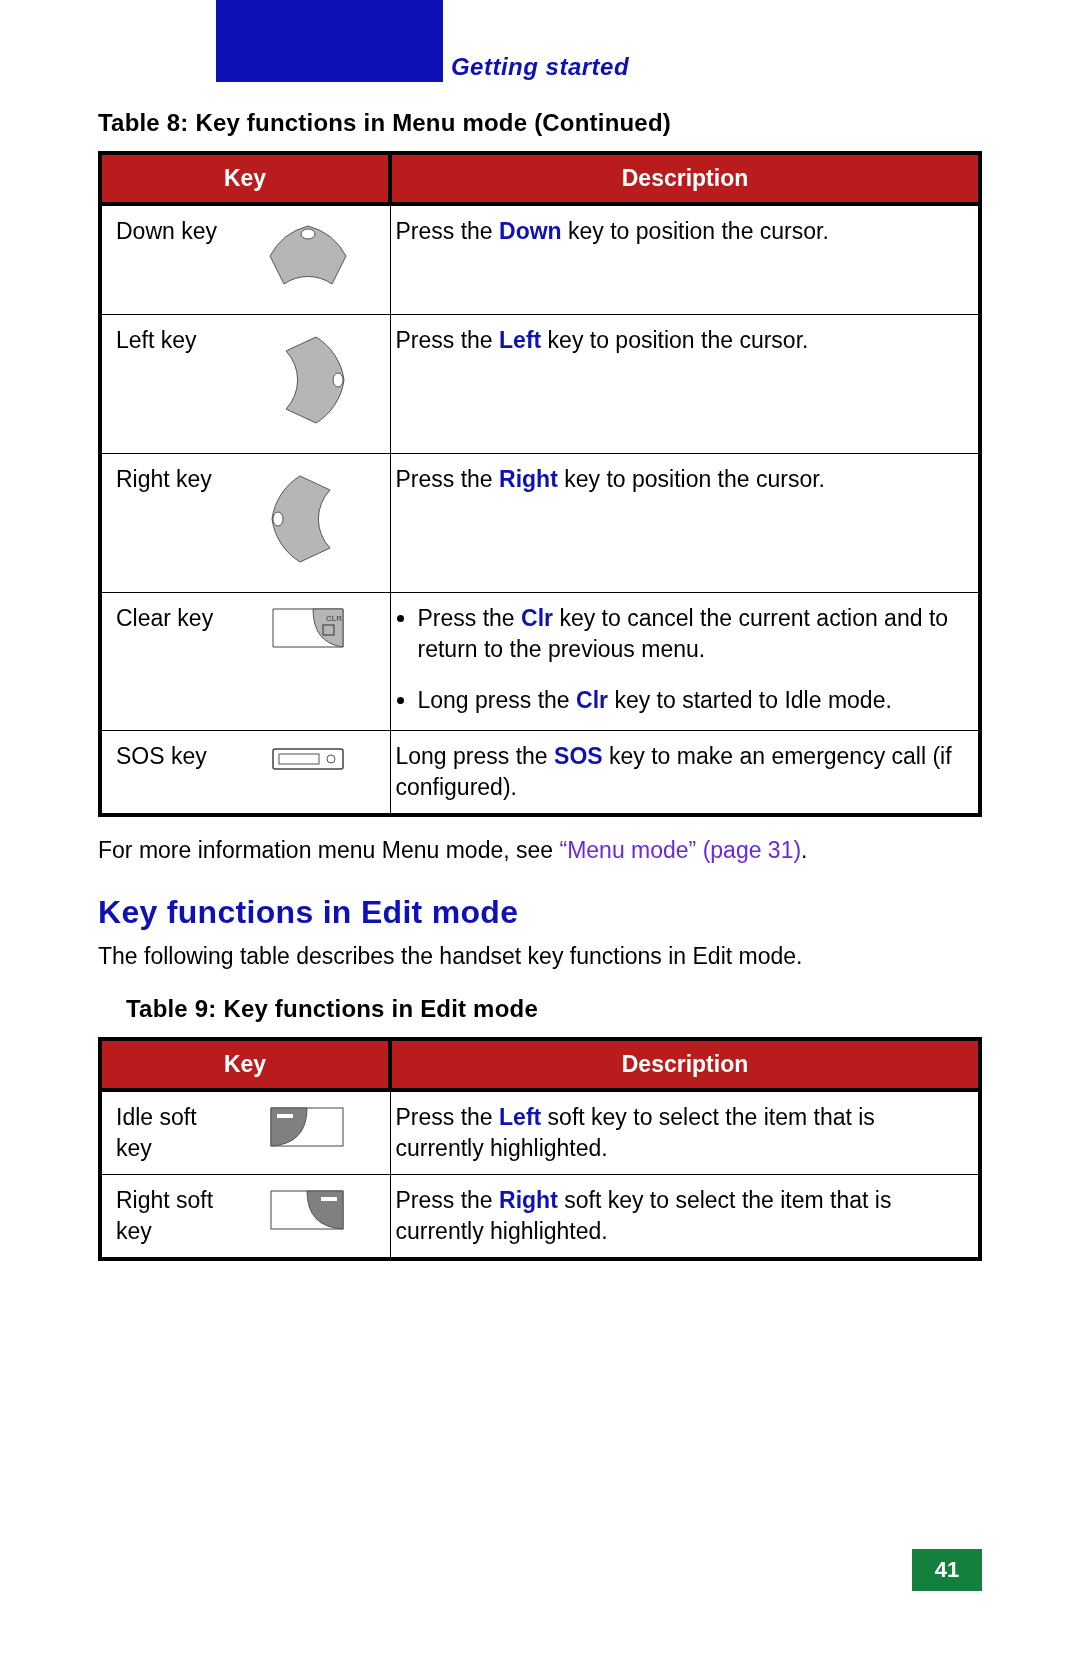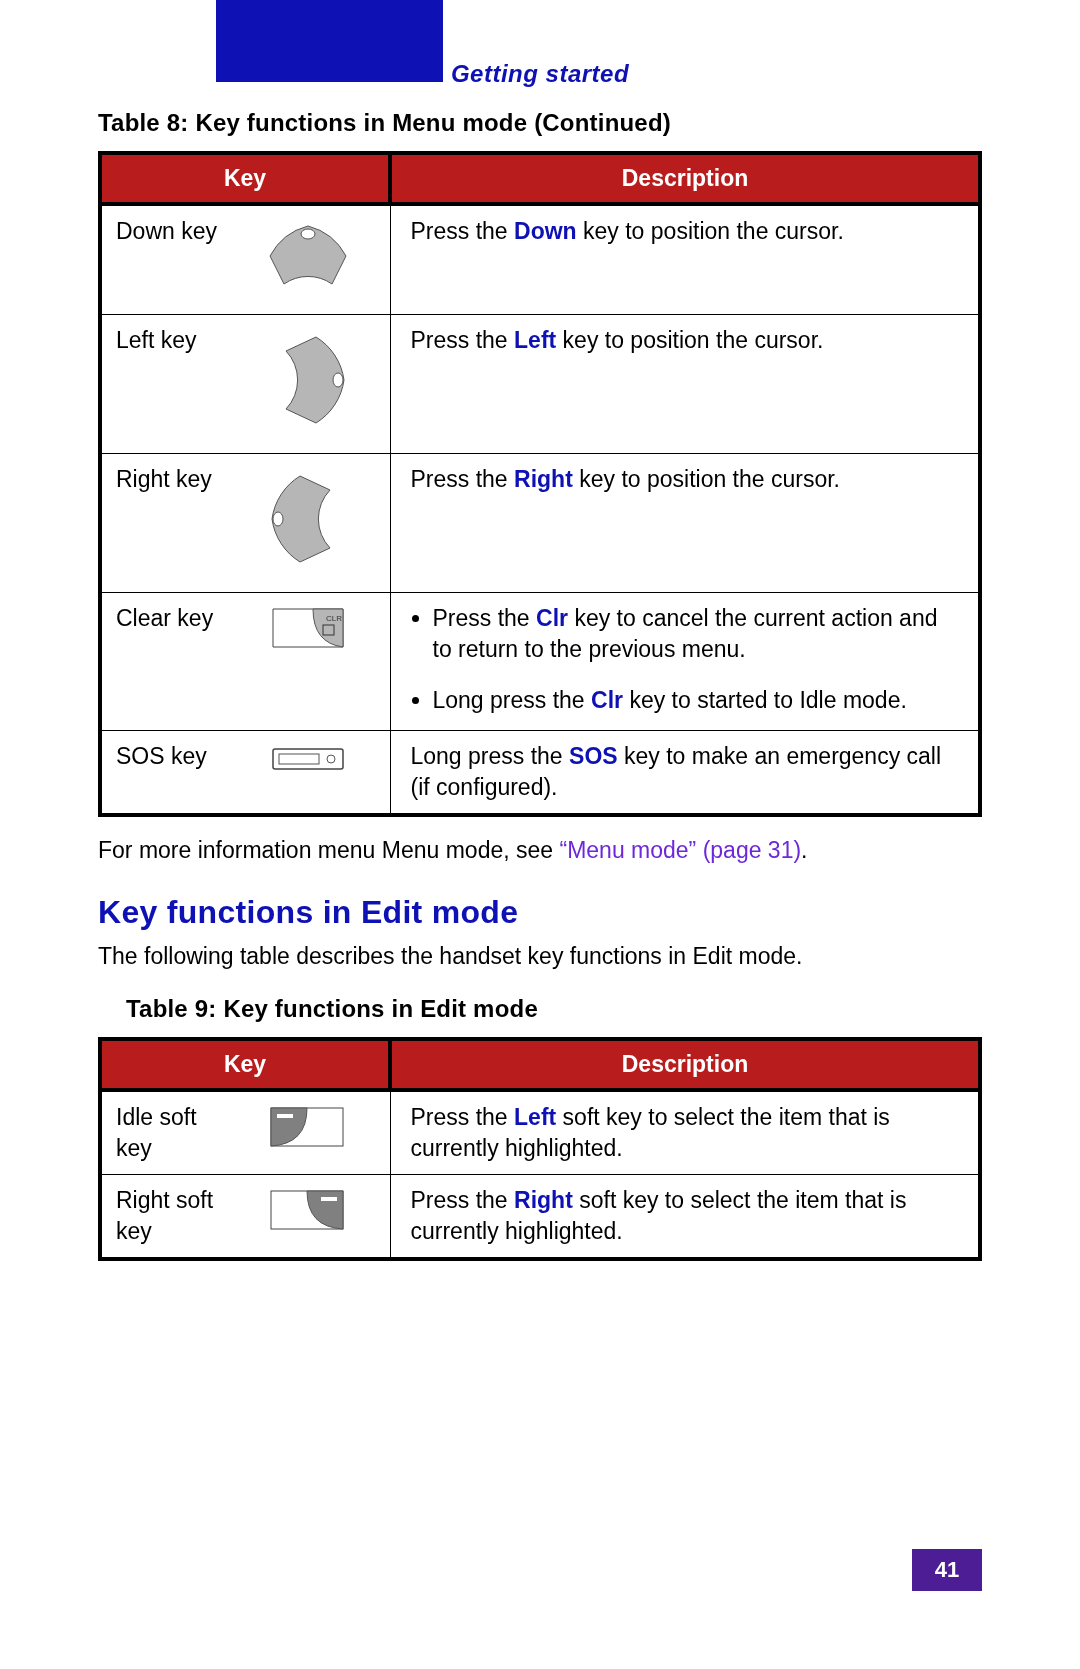--- a/index.html
+++ b/index.html
@@ -15,21 +15,21 @@
   .blue-tab {
     position: absolute;
     top: 0;
     left: 216px;
     width: 227px;
     height: 82px;
     background: #0e11b4;
   }
   .section-header {
     position: absolute;
-    top: 60px;
+    top: 53px;
     left: 0;
     width: 100%;
     text-align: center;
     color: #0e11b4;
     font-weight: bold;
     font-style: italic;
     font-family: Arial, Helvetica, sans-serif;
     font-size: 24px;
     letter-spacing: 0.5px;
   }
@@ -73,21 +73,21 @@
     padding-right: 4px;
   }
   table.keytable td.keyicon {
     width: 160px;
     border-left: none;
     text-align: center;
     vertical-align: top;
     padding: 10px 4px 10px 0;
   }
   table.keytable td.desc {
-    padding: 10px 16px 10px 20px;
+    padding: 10px 16px 10px 5px;
   }
   .hl { color: #0e11b4; font-weight: bold; }
   .link { color: #6d28d9; }
   ul.bullets {
     margin: 0;
     padding-left: 22px;
   }
   ul.bullets li { margin-bottom: 20px; }
   ul.bullets li:last-child { margin-bottom: 4px; }
   .para {
@@ -102,21 +102,21 @@
     font-size: 32px;
     margin: 24px 0 10px 0;
     letter-spacing: 0.3px;
   }
   .page-badge {
     position: absolute;
     bottom: 78px;
     right: 98px;
     width: 70px;
     height: 42px;
-    background: #4c1d95;
+    background: #15803d;
     color: #fff;
     font-weight: bold;
     font-size: 22px;
     display: flex;
     align-items: center;
     justify-content: center;
   }
   
   .ksvg { display: inline-block; }
 </style>

